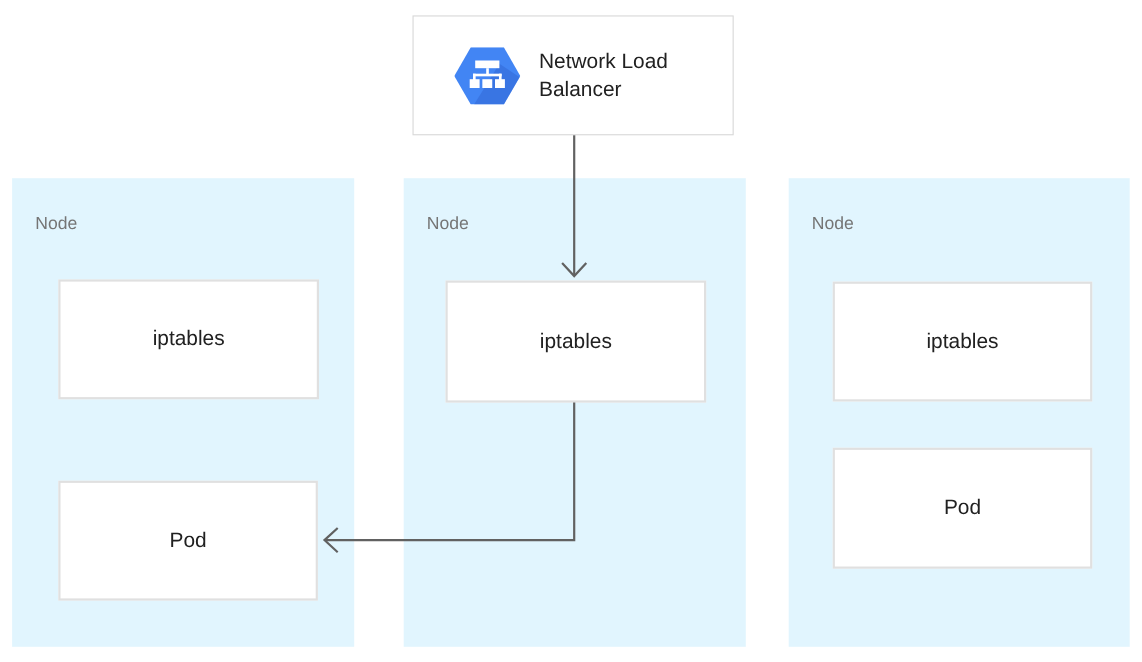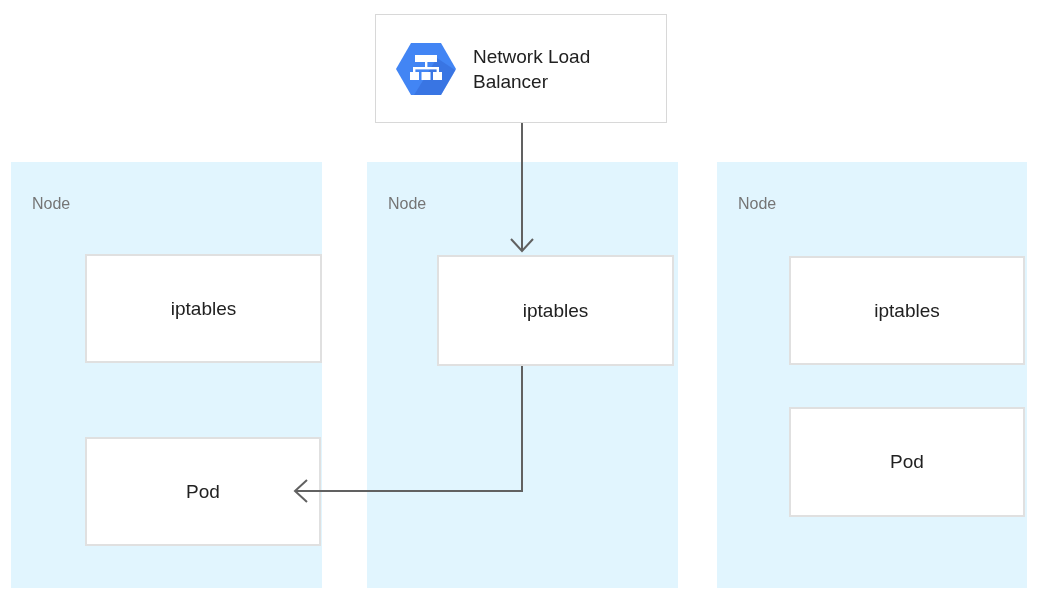--- a/index.html
+++ b/index.html
@@ -28,21 +28,21 @@
 
   
   .nlb {
     position: absolute;
     left: 375px; top: 14px;
     width: 292px; height: 109px;
     background: var(--box_bg);
     border: 1px solid var(--nlb_border);
     display: flex;
     align-items: center;
-    padding-left: 20px;
+    padding-left: 37px;
   }
   .nlb .icon-wrap {
     width: 60px; height: 52px;
     flex: 0 0 auto;
   }
   .nlb .label {
     margin-left: 17px;
     font-size: 19px;
     line-height: 25px;
     color: var(--text_dark);
@@ -70,21 +70,20 @@
   
   .inner-box {
     position: absolute;
     background: var(--box_bg);
     border: 2px solid var(--box_border);
     display: flex;
     align-items: center;
     justify-content: center;
     font-size: 19px;
     color: var(--text_dark);
-    margin-left: 32px;
   }
   .node-1 .iptables { left: 42px; top: 92px;  width: 237px; height: 109px; }
   .node-1 .pod      { left: 42px; top: 275px; width: 236px; height: 109px; }
   .node-2 .iptables { left: 38px; top: 93px;  width: 237px; height: 111px; }
   .node-3 .iptables { left: 40px; top: 94px;  width: 236px; height: 109px; }
   .node-3 .pod      { left: 40px; top: 245px; width: 236px; height: 110px; }
 
   
   .arrows {
     position: absolute;

